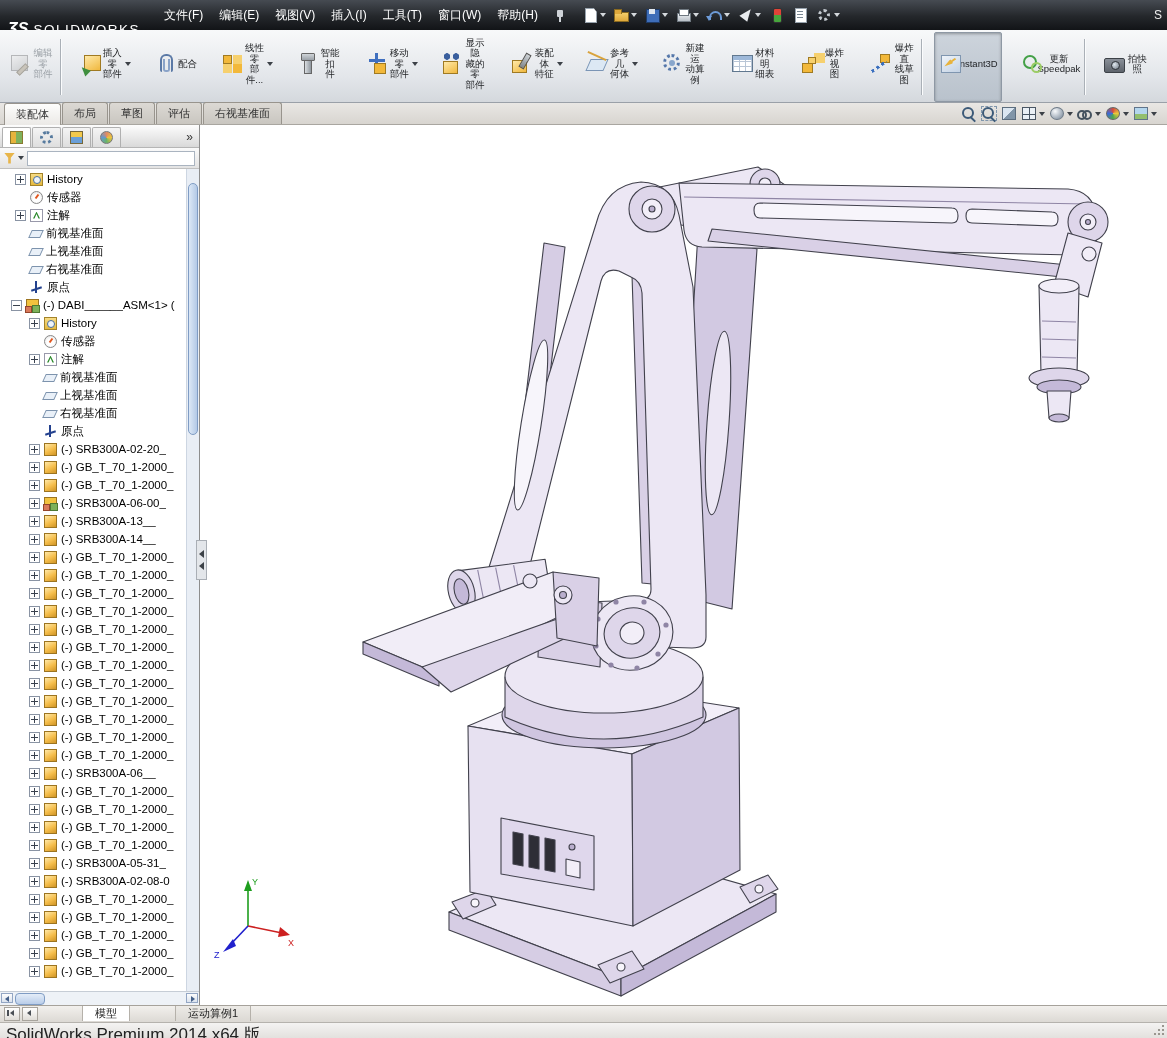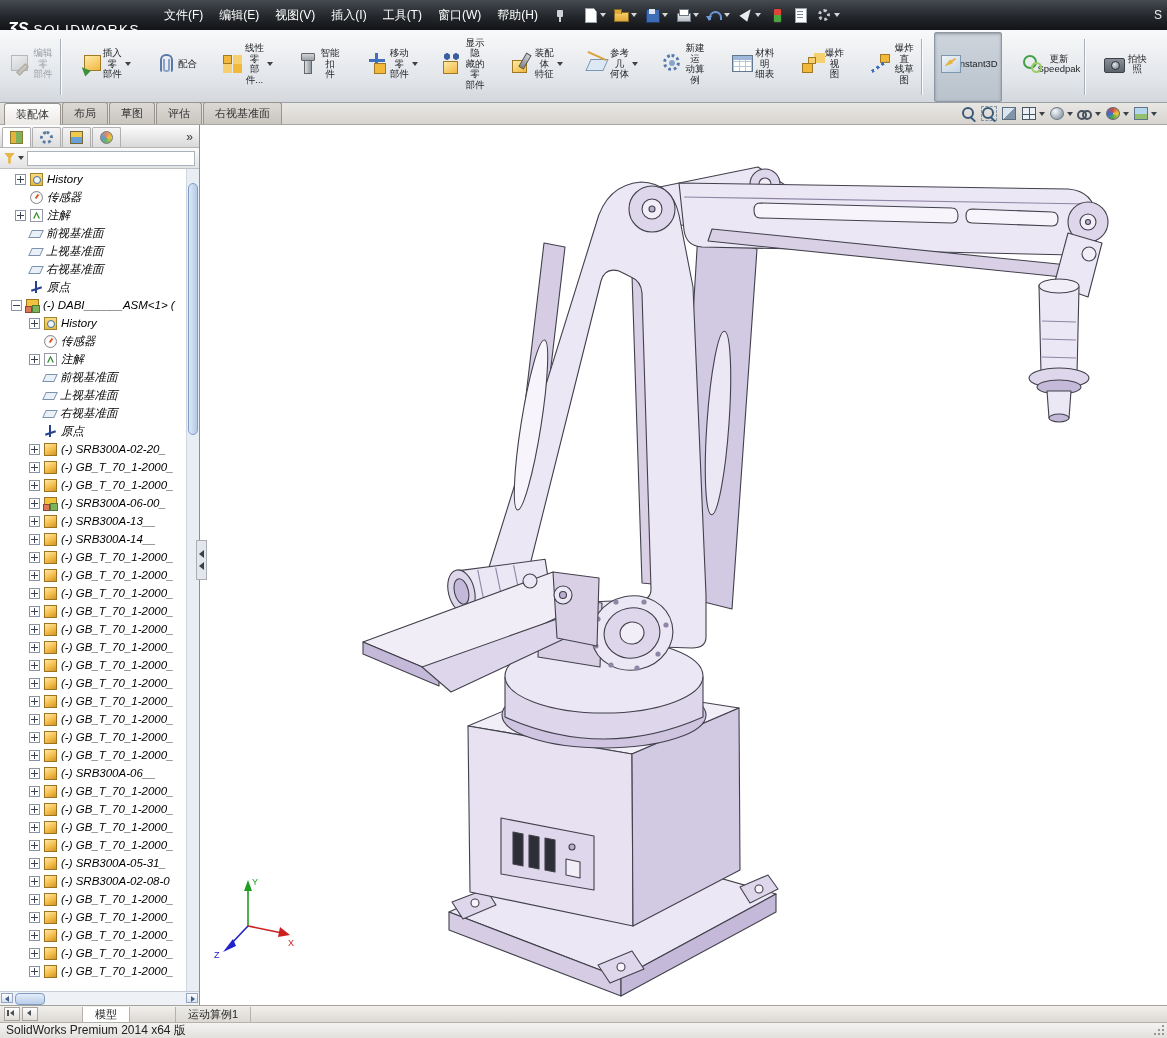--- a/index.html
+++ b/index.html
@@ -134,21 +134,21 @@
   .t-asm::after{content:"";position:absolute;left:-2px;bottom:-2px;width:5px;height:5px;background:#d9795a;border:1px solid #94452c;}
   .t-history{background:linear-gradient(#f7dc85,#e5b93f);border:1px solid #a3832a;box-sizing:border-box;}
   .t-history::after{content:"";position:absolute;left:2px;top:2px;width:6px;height:6px;border-radius:50%;background:#eef4fa;border:1px solid #4a6f9b;}
   .t-sensor{border-radius:50%;background:radial-gradient(circle at 50% 58%,#fff 40%,#eee 70%);border:1px solid #888;box-sizing:border-box;}
   .t-sensor::after{content:"";position:absolute;left:5px;top:2px;width:2px;height:5px;background:#e2571f;transform:rotate(35deg);}
   .t-ann{background:#fff;border:1px solid #99a;box-sizing:border-box;}
   .t-ann::after{content:"";position:absolute;left:2px;top:2px;width:7px;height:7px;background:#2e8b2e;clip-path:polygon(50% 0,100% 100%,78% 100%,50% 35%,22% 100%,0 100%);}
   .t-plane{margin-top:2px;width:12px;height:8px;transform:skewX(-25deg);background:#e9f0f8;border:1px solid #7d93ad;box-sizing:border-box;}
   .t-origin::before{content:"";position:absolute;left:1px;top:7px;width:11px;height:2px;background:#23418e;transform:rotate(-18deg);}
   .t-origin::after{content:"";position:absolute;left:5px;top:0;width:2px;height:12px;background:#23418e;}
-  .tree-label{font-size:11.5px;color:#000;font-style:italic;}
+  .tree-label{font-size:11.5px;color:#000;}
   .vscroll{position:absolute;right:0;top:0;width:12px;bottom:0;background:#e9eef5;border-left:1px solid #cdd6e2;}
   .vthumb{position:absolute;left:1px;right:1px;top:14px;height:250px;background:linear-gradient(90deg,#dce8f6,#b3c9e6);border:1px solid #7f9cc4;border-radius:5px;}
   .hscroll{height:13px;flex:none;background:#eef2f7;border-top:1px solid #c6cdd6;position:relative;}
   .hthumb{position:absolute;left:15px;top:1px;height:10px;width:28px;background:linear-gradient(#e4edf8,#b9cde9);border:1px solid #7f9cc4;border-radius:4px;}
   .hs-btn{position:absolute;top:1px;width:12px;height:10px;background:linear-gradient(#fdfdfd,#dbe3ee);border:1px solid #93a6c4;box-sizing:border-box;}
   .hs-left{left:1px;}.hs-right{right:1px;}
   .hs-left::before{content:"";position:absolute;left:3px;top:2px;border-top:3px solid transparent;border-bottom:3px solid transparent;border-right:4px solid #44608a;}
   .hs-right::before{content:"";position:absolute;left:4px;top:2px;border-top:3px solid transparent;border-bottom:3px solid transparent;border-left:4px solid #44608a;}
   .splitter{position:absolute;left:196px;top:540px;width:9px;height:38px;background:#e3e6ea;border:1px solid #a9aeb5;display:flex;flex-direction:column;align-items:center;justify-content:center;gap:4px;z-index:6;}
   .splt-arrow{width:0;height:0;border-top:4px solid transparent;border-bottom:4px solid transparent;border-right:5px solid #3c4147;}
@@ -161,21 +161,21 @@
   .bottom-tabs{position:absolute;left:0;right:0;bottom:16px;height:17px;box-sizing:border-box;display:flex;align-items:stretch;font-size:11px;
     background:linear-gradient(#f2f0ed,#dcd9d4);border-top:1px solid #a6a29b;}
   .bt-nav{display:flex;align-items:center;gap:2px;padding:0 4px;}
   .bt-nav-btn{width:14px;height:12px;border:1px solid #a8a49d;background:linear-gradient(#fff,#e0ddd8);position:relative;}
   .bt-first::before{content:"";position:absolute;left:2px;top:2px;width:1.5px;height:6px;background:#4a4f55;}
   .bt-first::after{content:"";position:absolute;left:5px;top:2px;border-top:3px solid transparent;border-bottom:3px solid transparent;border-right:4px solid #4a4f55;}
   .bt-prev::after{content:"";position:absolute;left:4px;top:2px;border-top:3px solid transparent;border-bottom:3px solid transparent;border-right:4px solid #4a4f55;}
   .model-tab{display:flex;align-items:center;padding:0 12px;border-right:1px solid #b5b1aa;border-left:1px solid #b5b1aa;color:#222;}
   .model-tab.active{background:#fff;}
   .model-tab.inactive{background:linear-gradient(#eceae6,#dcd9d4);margin-left:45px;}
-  .statusbar{position:absolute;left:0;right:0;bottom:0;height:16px;box-sizing:border-box;display:flex;align-items:center;padding-left:6px;font-size:12px;color:#222;
+  .statusbar{position:absolute;left:0;right:0;bottom:0;height:16px;box-sizing:border-box;display:flex;padding-left:6px;font-size:17px;color:#222;
     background:linear-gradient(#f4f3f2,#e3e1de);border-top:1px solid #b5b2ad;}
   .grip{position:absolute;right:3px;bottom:3px;width:10px;height:10px;}
   .grip::before{content:"";position:absolute;right:0;bottom:0;width:2px;height:2px;background:#9a968f;
     box-shadow:-4px 0 0 #9a968f,-8px 0 0 #9a968f,0 -4px 0 #9a968f,-4px -4px 0 #9a968f,0 -8px 0 #9a968f;}
 </style>
 </head>
 <body>
 
 <div class="window">
 
@@ -848,21 +848,21 @@
         <text x="14" y="833" font-size="9" fill="#2020cc" stroke="none">Z</text>
       </g>
     </svg>
   </div>
 
   <div class="bottom-tabs">
     <div class="bt-nav">
       <span class="bt-nav-btn bt-first"></span>
       <span class="bt-nav-btn bt-prev"></span>
     </div>
-    <div style="display:flex;align-items:center;padding-left:40px;">
+    <div style="display:flex;align-items:flex-start;padding-left:40px;">
   <div class="model-tab active">模型</div>
 
   <div class="model-tab inactive">运动算例1</div>
 </div>
   </div>
 
   <div class="statusbar">
     <span>SolidWorks Premium 2014 x64 版</span>
     <span class="grip"></span>
   </div>

